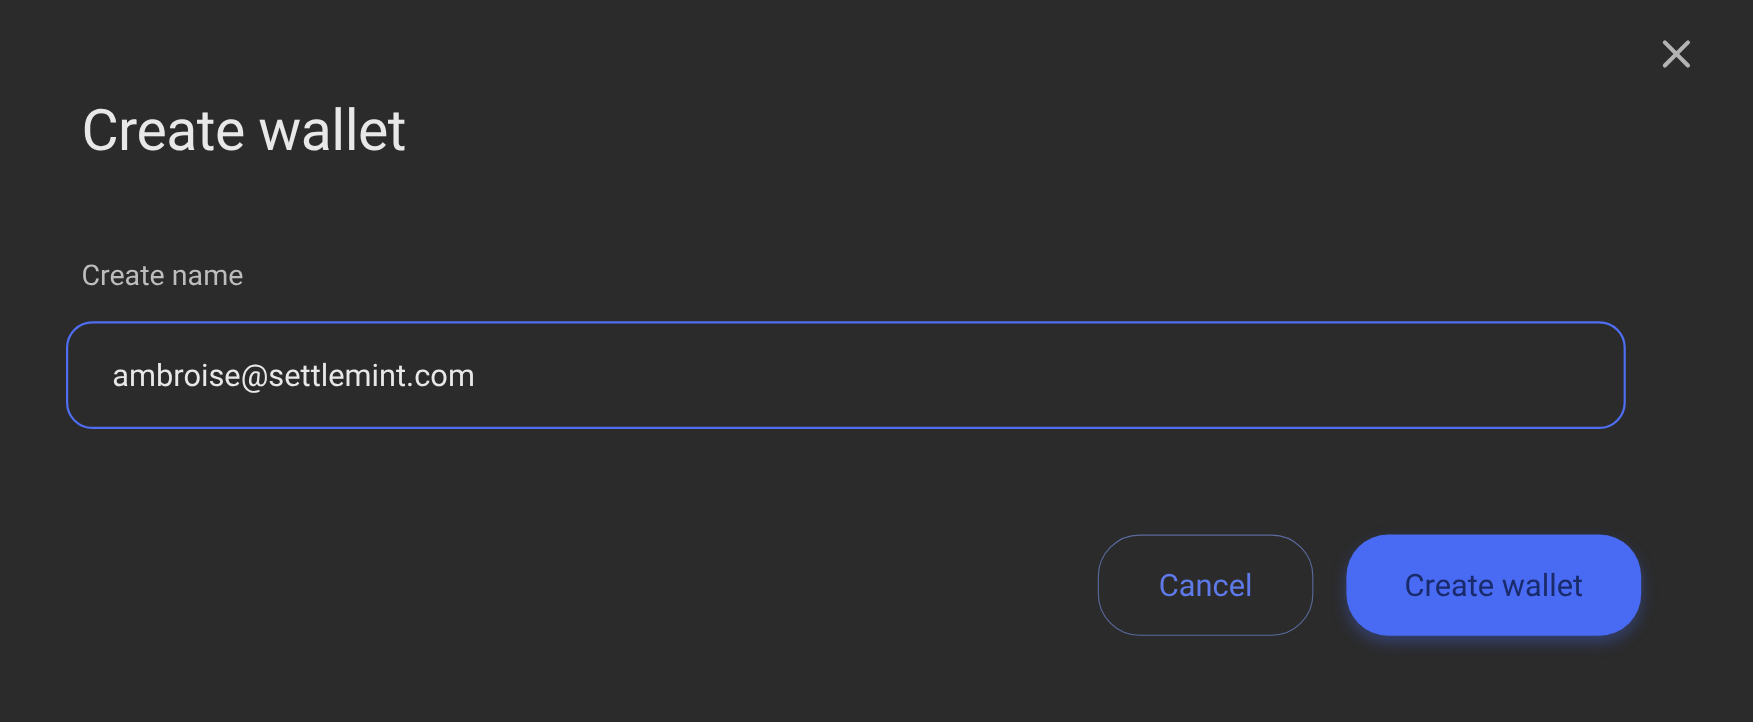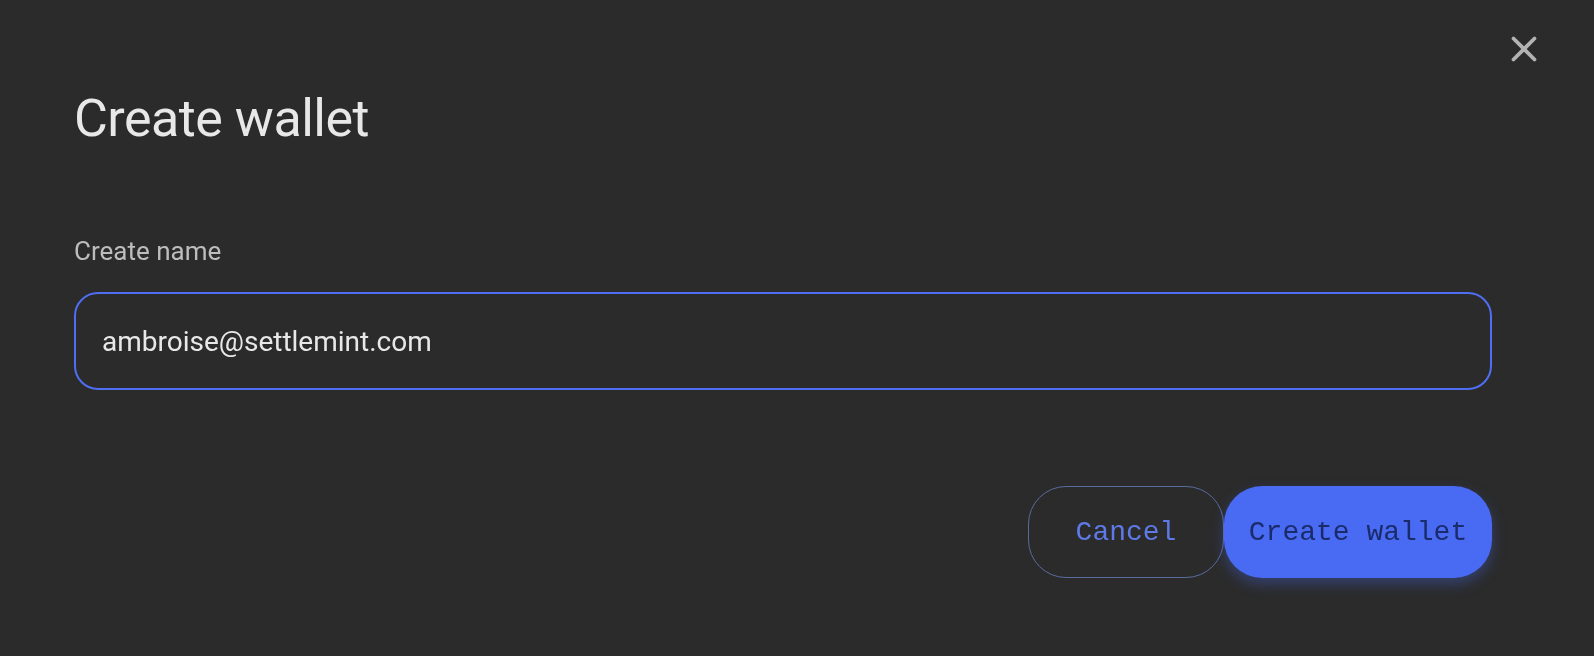--- a/index.html
+++ b/index.html
@@ -47,39 +47,39 @@
       position: absolute;
       top: 236px;
       left: 74px;
       font-size: 26px;
       font-weight: 400;
       color: #bdbdbd;
     }
     .text-input {
       position: absolute;
       top: 292px;
-      left: 74px;
+      left: 60px;
       width: 1418px;
       height: 98px;
       background: transparent;
       border: 2px solid #4f6ef2;
       border-radius: 24px;
-      padding: 0 26px;
+      padding: 0 40px;
       font-size: 28px;
       color: #e8e8e8;
       font-family: inherit;
       outline: none;
     }
     .button-row {
       position: absolute;
       bottom: 78px;
       right: 102px;
       display: flex;
+      gap: 30px;
       align-items: flex-start;
-      font-family: Liberation Mono, monospace;
     }
     .btn {
       height: 92px;
       border-radius: 38px;
       font-size: 28px;
       font-weight: 400;
       cursor: pointer;
       font-family: inherit;
       display: flex;
       align-items: center;

